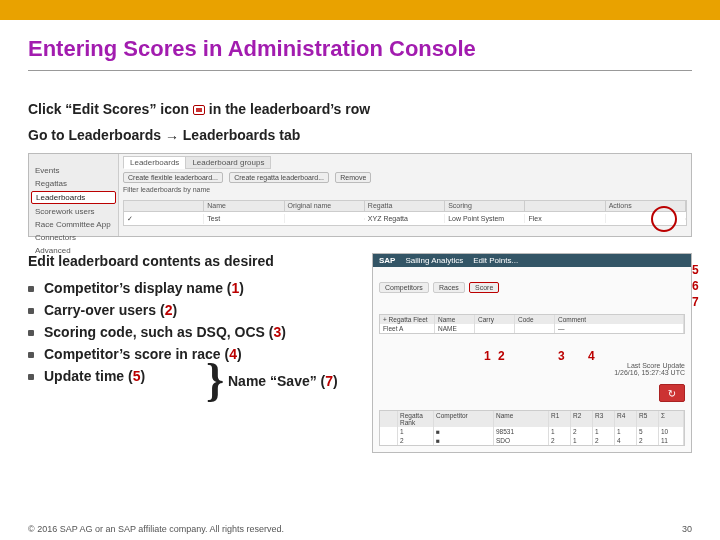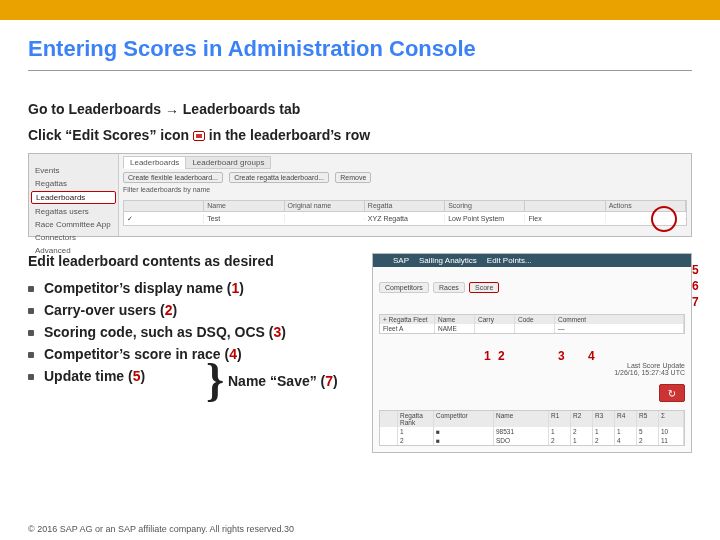--- a/index.html
+++ b/index.html
@@ -1,19 +1,19 @@
 <!DOCTYPE html>
 <html><head>
 <meta charset="utf-8">
 <style>
   * { box-sizing: border-box; margin: 0; padding: 0; }
   html, body { width: 720px; height: 540px; font-family: Arial, Helvetica, sans-serif; background: #fff; color: #222; }
   .topbar { width: 100%; height: 20px; background: #e9a200; }
   .page { padding: 10px 28px 0 28px; }
-  .title { font-size: 22px; font-weight: bold; color: #3b82f6; margin: 6px 0 8px 0; }
+  .title { font-size: 22px; font-weight: bold; color: #a21caf; margin: 6px 0 8px 0; }
   .rule { border: none; border-top: 1px solid #999; margin: 2px 0 30px 0; }
   .step { font-size: 14px; font-weight: bold; color: #222; margin: 6px 0 10px 0; }
   .arrow-icon { font-family: "Segoe UI Symbol", Arial; font-weight: normal; }
   .tiny-red-icon { display:inline-block; width:12px; height:10px; border:1px solid #a00; border-radius:2px; vertical-align:middle; position:relative; }
   .tiny-red-icon::before { content:""; position:absolute; left:2px; top:2px; width:6px; height:4px; background:#c33; }
   .admin-shot {
     border:1px solid #bbb; background:#f3f3f3; margin: 4px 0 16px 0;
     height: 84px; position: relative; font-size: 8px; color: #555;
   }
   .admin-shot .sidebar { position:absolute; left:0; top:0; bottom:0; width:90px; background:#ededed; border-right:1px solid #ccc; }
@@ -42,21 +42,21 @@
   .brace-wrap { position:relative; }
   .brace { position:absolute; left:178px; top:-8px; font-size:46px; font-family:"Times New Roman", serif; color:#222; line-height:1; }
   .click-save { position:absolute; left:200px; top:8px; font-size:14px; font-weight:bold; }
 
   .right-col { flex:1; position:relative; }
   .edit-shot {
     width: 320px; border:1px solid #bbb; background:#fafafa; font-size:8px; color:#444;
     position:relative; height: 200px;
   }
   .edit-shot .hdr { background:#356; color:#fff; padding:2px 6px; font-size:8px; display:flex; align-items:center; gap:10px; }
-  .edit-shot .hdr .logo { font-weight:normal;margin-left:14px; }
+  .edit-shot .hdr .logo { font-weight:bold; }
   .edit-shot .subhdr { padding:3px 6px; font-size:8px; color:#555; }
   .edit-shot .tabs2 { padding:0 6px; }
   .edit-shot .tabs2 span { display:inline-block; font-size:7px; padding:1px 5px; background:#eee; border:1px solid #ccc; margin-right:2px; border-radius:2px; }
   .edit-shot .tabs2 span.sel { border-color:#b00; }
   .edit-shot .grid1 {
     position:absolute; left:6px; top:60px; right:6px;
     border:1px solid #ccc; background:#fff;
   }
   .edit-shot .grid1 .ghdr { display:flex; background:#eaeaea; }
   .edit-shot .grid1 .ghdr span, .edit-shot .grid1 .grow span { font-size:6.5px; padding:1px 3px; border-right:1px solid #ddd; }
@@ -72,46 +72,46 @@
 
   .callout { position:absolute; color:#b00; font-size:12px; font-weight:bold; }
   .callout.n1 { left:112px; top:96px; }
   .callout.n2 { left:126px; top:96px; }
   .callout.n3 { left:186px; top:96px; }
   .callout.n4 { left:216px; top:96px; }
   .callout.n5 { left:320px; top:10px; }
   .callout.n6 { left:320px; top:26px; }
   .callout.n7 { left:320px; top:42px; }
 
-  .footer { position:absolute; left:0; right:0; bottom:6px; padding:0 28px; display:flex; align-items:center; font-size:9px; color:#555; }
+  .footer { position:absolute; left:0; right:0; bottom:6px; padding:0 28px; display:flex; justify-content:space-between; align-items:center; font-size:9px; color:#555; }
   .footer .copy { display:flex; align-items:center; gap:4px; }
   .footer .pg { color:#555; }
 </style>
 </head>
 <body>
 
 <div class="topbar"></div>
 <div class="page">
   <h1 class="title">Entering Scores in Administration Console</h1>
   <hr class="rule">
 
   <p class="step">
-    <span>Go to Leaderboards </span><span class="arrow-icon">→</span><span> Leaderboards tab</span>
+    <span>Click “Edit Scores” icon </span><span class="tiny-red-icon"></span><span> in the leaderboard’s row</span>
   </p>
   <p class="step">
-    <span>Click “Edit Scores” icon </span><span class="tiny-red-icon"></span><span> in the leaderboard’s row</span>
+    <span>Go to Leaderboards </span><span class="arrow-icon">→</span><span> Leaderboards tab</span>
   </p>
 
   <div class="admin-shot">
     <div class="sidebar">
       <ul>
         <li>Events</li>
         <li>Regattas</li>
         <li class="sel">Leaderboards</li>
-        <li>Regattas users</li>
+        <li>Scorework users</li>
         <li>Race Committee App</li>
         <li>Connectors</li>
         <li>Advanced</li>
       </ul>
     </div>
     <div class="tabs">
       <span class="active">Leaderboards</span><span>Leaderboard groups</span>
     </div>
     <div class="btns">
       <span>Create flexible leaderboard...</span>

